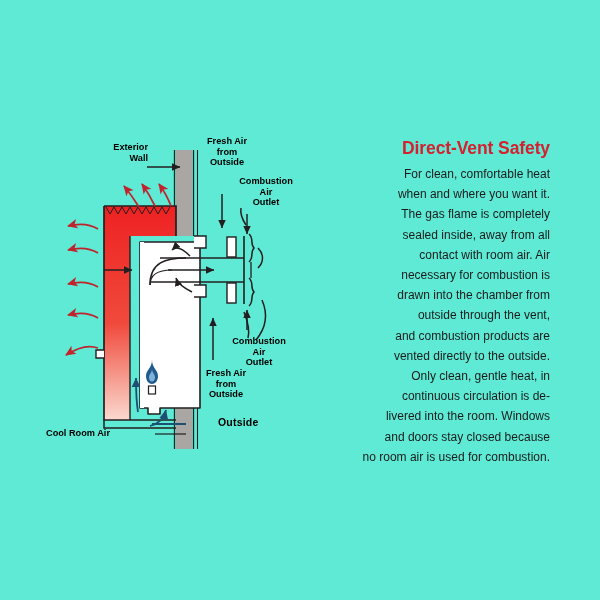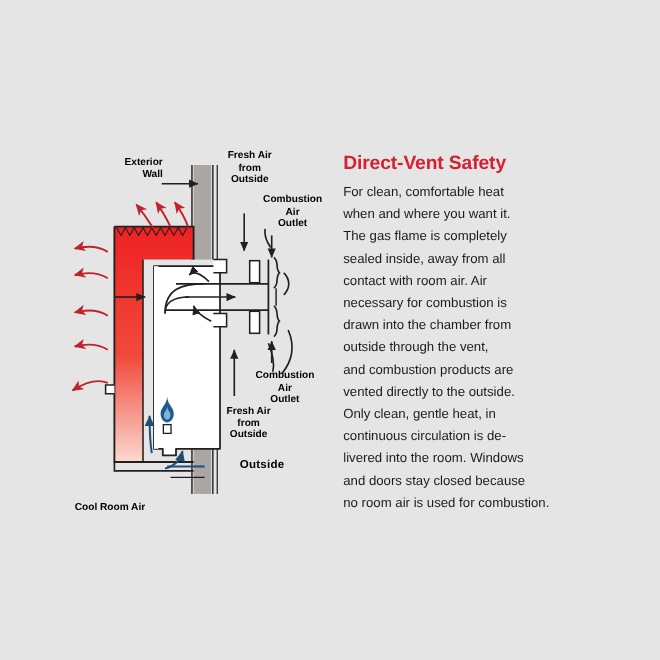--- a/index.html
+++ b/index.html
@@ -10,35 +10,35 @@
   body {
     width: 600px;
     height: 600px;
     overflow: hidden;
     font-family: "Liberation Sans", sans-serif;
   }
   #page {
     position: relative;
     width: 600px;
     height: 600px;
-    background: #e5e5e5;
+    background: #5eead4;
   }
   #diagram-svg {
     position: absolute;
     left: 0;
     top: 0;
     width: 600px;
     height: 600px;
   }
   .panel-text {
     position: absolute;
     left: 312px;
     top: 138px;
     width: 238px;
-    text-align: left;
+    text-align: right;
   }
   .panel-title {
     font-family: "Liberation Sans", sans-serif;
     font-weight: bold;
     font-size: 17.5px;
     color: #d4202f;
     letter-spacing: -0.1px;
     margin: 0 0 6px 0;
     line-height: 20px;
   }
@@ -223,21 +223,21 @@
   <div class="lbl lbl-md ta-c" style="left:224px; top:336px; width:70px;">Combustion
 Air
 Outlet</div>
 
   <div class="lbl lbl-md ta-c" style="left:198px; top:368px; width:56px;">Fresh Air
 from
 Outside</div>
 
   <div class="lbl lbl-outside ta-l" style="left:218px; top:417px; width:70px;">Outside</div>
 
-  <div class="lbl lbl-md ta-l" style="left:68px; top:428px; width:96px;margin-top:28px;">Cool Room Air</div>
+  <div class="lbl lbl-md ta-l" style="left:46px; top:428px; width:96px;">Cool Room Air</div>
 
   <div class="panel-text">
     <div class="panel-title">Direct-Vent Safety</div>
     <div class="panel-body">For clean, comfortable heat
 when and where you want it.
 The gas flame is completely
 sealed inside, away from all
 contact with room air.  Air
 necessary for combustion is
 drawn into the chamber from

